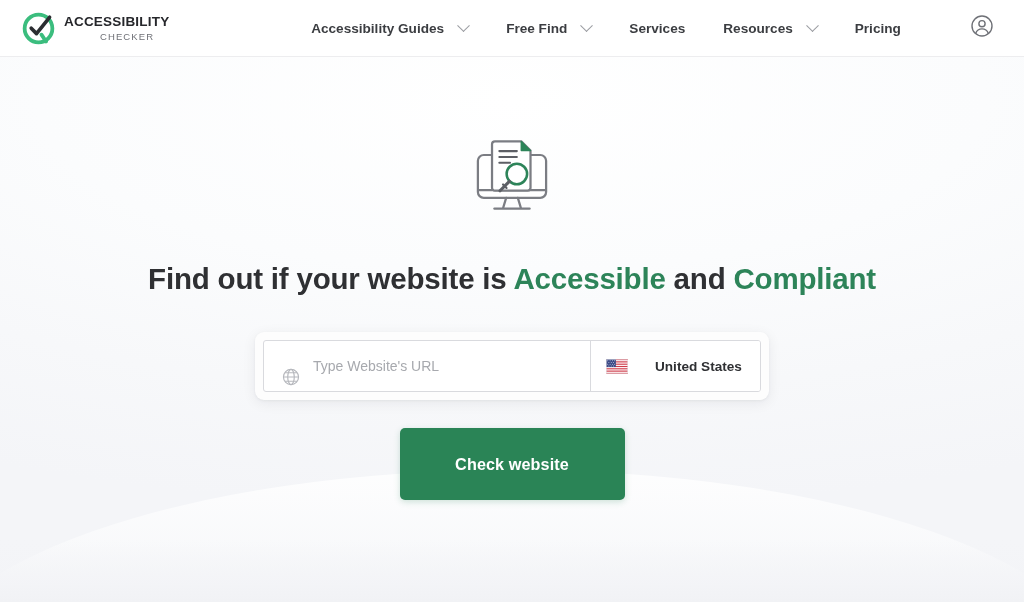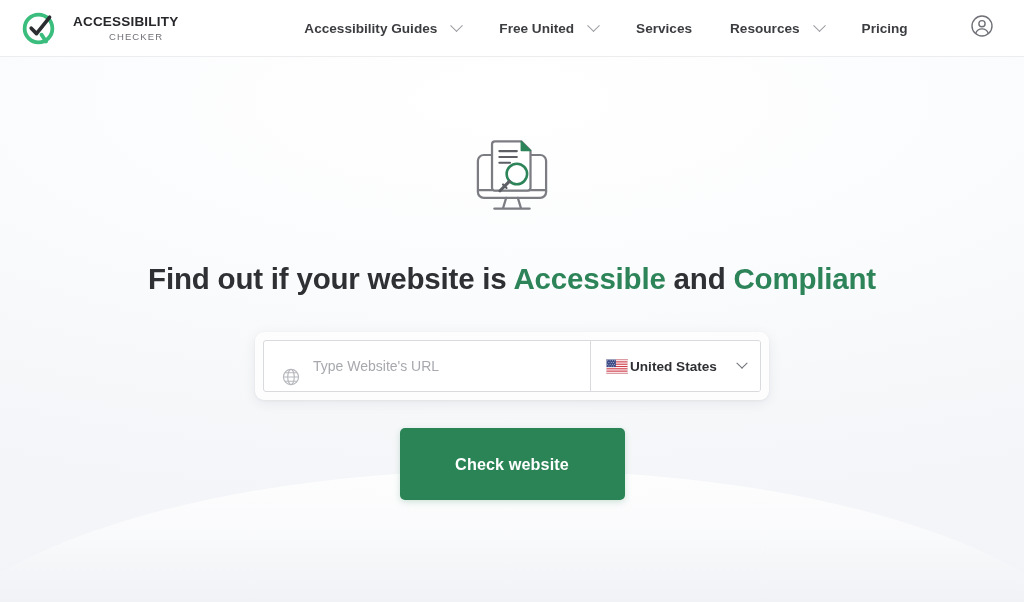--- a/index.html
+++ b/index.html
@@ -59,21 +59,21 @@
     background: #ffffff;
     border-bottom: 1px solid #ededef;
     display: flex;
     align-items: center;
     padding: 0 20px 0 22px;
   }
 
   .brand {
     display: flex;
     align-items: center;
-    gap: 18px;
+    gap: 9px;
     flex: 0 0 auto;
     width: 230px;
     text-decoration: none;
   }
   .brand-mark { width: 33px; height: 33px; display: block; flex: 0 0 auto; }
   .brand-text { display: flex; flex-direction: column; justify-content: center; line-height: 1; }
   .brand-title {
     font-size: 13.5px;
     font-weight: 700;
     letter-spacing: 0.2px;
@@ -195,21 +195,21 @@
     width: 100%;
     height: 100%;
   }
   .url-input::placeholder { color: #a7a9ae; }
 
   .country-select {
     flex: 0 0 auto;
     width: 170px;
     display: flex;
     align-items: center;
-    gap: 2px;
+    gap: 27px;
     padding: 0 14px 0 15px;
     border-left: 1px solid #d9dade;
     cursor: pointer;
     background: #fff;
   }
   .flag { width: 22px; height: 15px; display: block; flex: 0 0 auto; border-radius: 1px; }
   .country-name {
     font-size: 13.6px;
     font-weight: 700;
     color: #2f3033;
@@ -267,21 +267,21 @@
     </a>
 
     <nav class="nav">
 
       <div class="nav-item">
         <span>Accessibility Guides</span>
         <i class="chev"></i>
       </div>
 
       <div class="nav-item">
-        <span>Free United</span>
+        <span>Free Find</span>
         <i class="chev"></i>
       </div>
 
       <div class="nav-item">
         <span>Services</span>
       </div>
 
       <div class="nav-item">
         <span>Resources</span>
         <i class="chev"></i>

